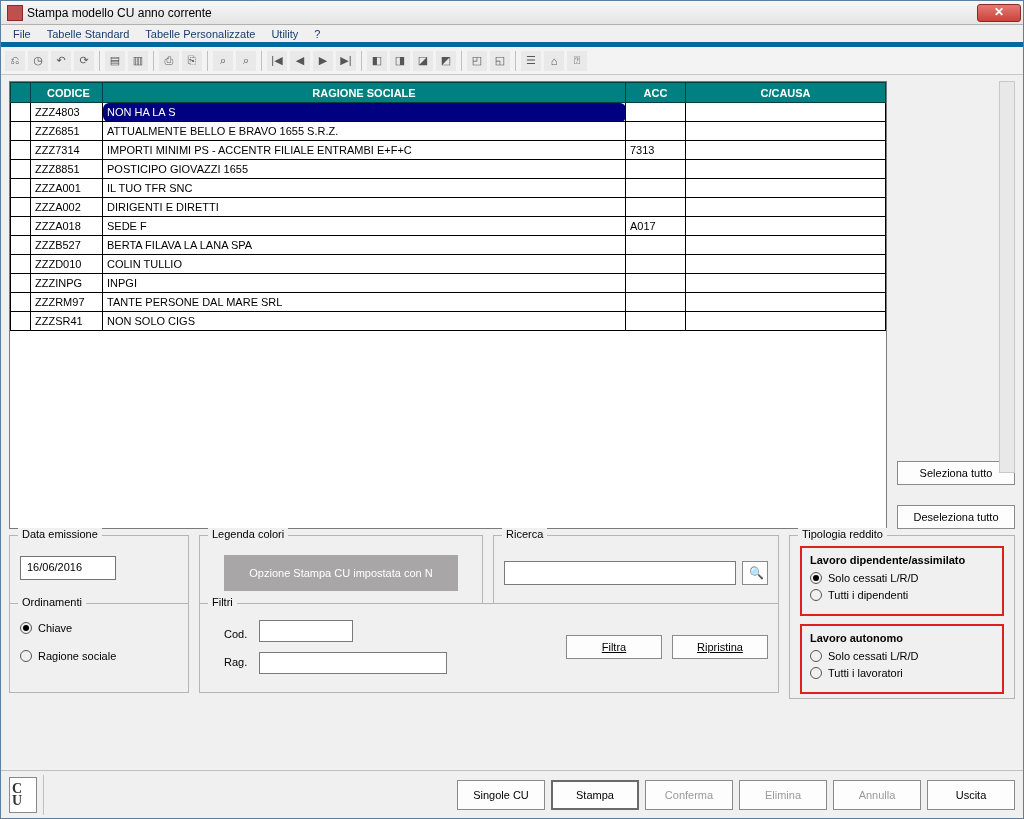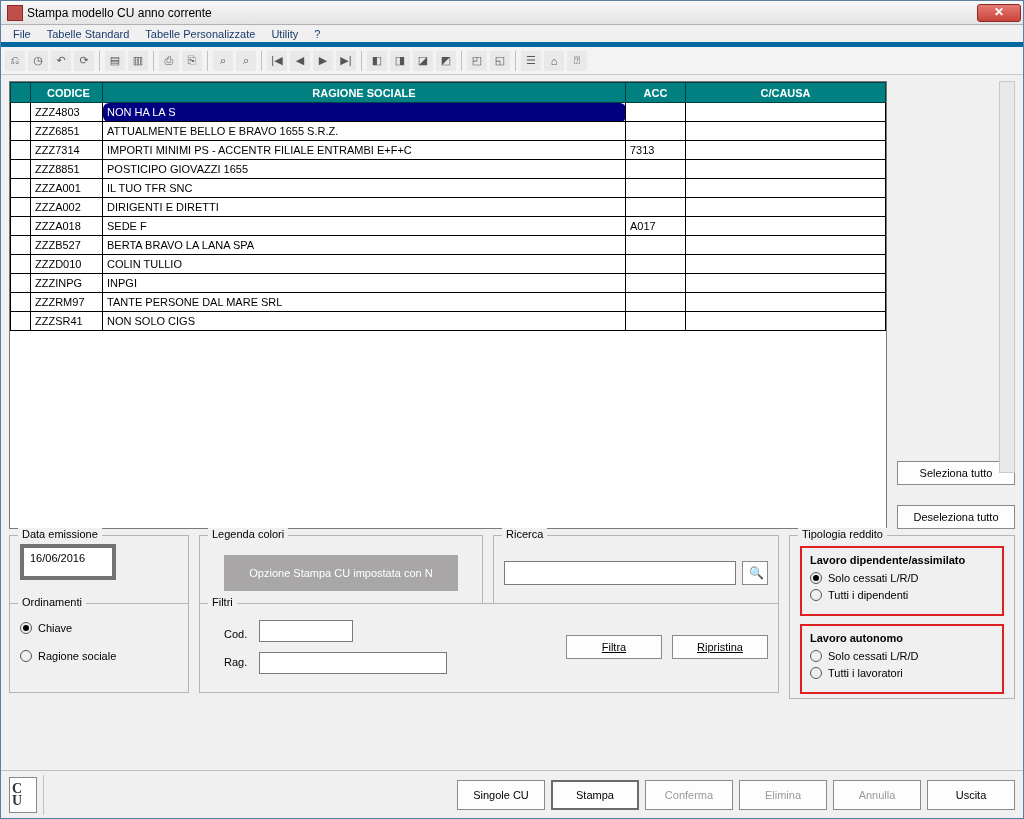--- a/index.html
+++ b/index.html
@@ -28,21 +28,21 @@
   .col-codice  { width:72px; }
   .col-acc     { width:60px; }
   .col-causa   { width:200px; }
 
   .side-btn    { height:24px; margin-top:20px; background:#fdfdfd; border:1px solid #8a8a8a; font-size:11px; cursor:pointer; }
 
   .panels-row  { display:flex; gap:10px; }
   .fieldset    { border:1px solid #b5b5b5; padding:8px 10px 10px 10px; position:relative; background:#f0f0f0; }
   .fieldset > .legend{ position:absolute; top:-8px; left:8px; background:#f0f0f0; padding:0 4px; font-size:11px; }
   .data-emissione{ width:180px; height:78px; }
-  .date-box    { width:96px; height:36px; border:4px solid #737373; background:#fff; padding:4px 6px; margin-top:0; }
+  .date-box    { width:96px; height:24px; border:1px solid #737373; background:#fff; padding:4px 6px; margin-top:12px; }
   .legenda     { width:284px; height:78px; display:flex; align-items:center; justify-content:center; }
   .legenda-btn { width:234px; height:36px; background:#a8a6a6; color:#fff; display:flex; align-items:center; justify-content:center; font-size:11px; }
   .ricerca     { flex:1; height:78px; display:flex; align-items:center; gap:6px; }
   .search-input{ flex:1; height:24px; border:1px solid #7a7a7a; background:#fff; padding:2px 4px; }
   .search-btn  { width:26px; height:24px; border:1px solid #8a8a8a; background:#fdfdfd; font-size:12px; cursor:pointer; }
 
   .tipologia   { width:226px; }
   .tipologia-inner{ border:2px solid #e02020; padding:6px 8px 8px 8px; margin-top:2px; }
   .tipologia-inner .title{ font-weight:bold; font-size:11px; margin-bottom:6px; }
   .radio-row   { display:flex; align-items:center; gap:6px; margin:5px 0; }
@@ -189,21 +189,21 @@
               <tr>
                 <td></td>
                 <td>ZZZA018</td>
                 <td class="ragione">SEDE F</td>
                 <td>A017</td>
                 <td></td>
               </tr>
               <tr>
                 <td></td>
                 <td>ZZZB527</td>
-                <td class="ragione">BERTA BRAVO LA LANA SPA</td>
+                <td class="ragione">BERTA FILAVA LA LANA SPA</td>
                 <td></td>
                 <td></td>
               </tr>
               <tr>
                 <td></td>
                 <td>ZZZD010</td>
                 <td class="ragione">COLIN TULLIO</td>
                 <td></td>
                 <td></td>
               </tr>

